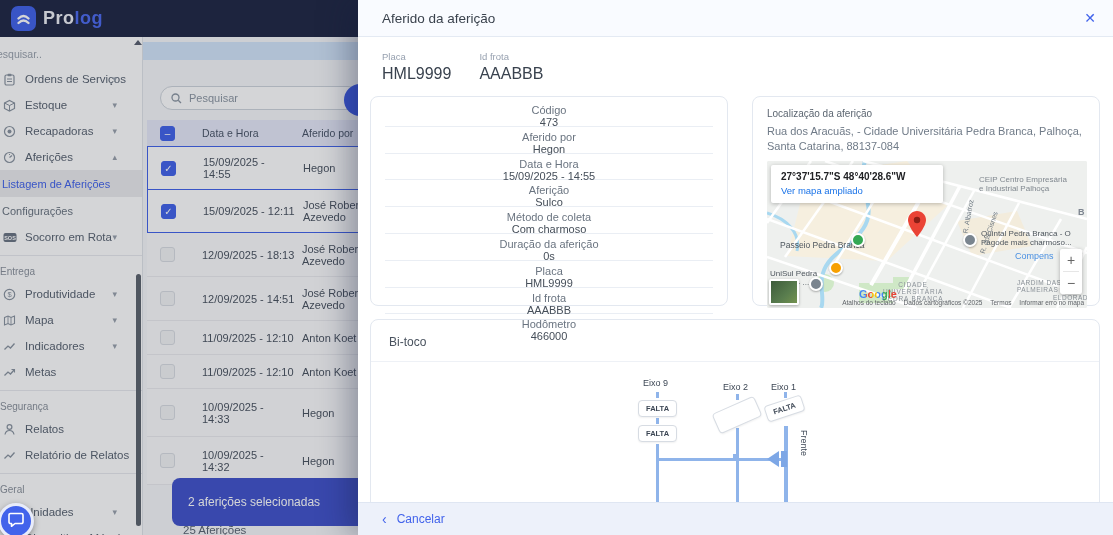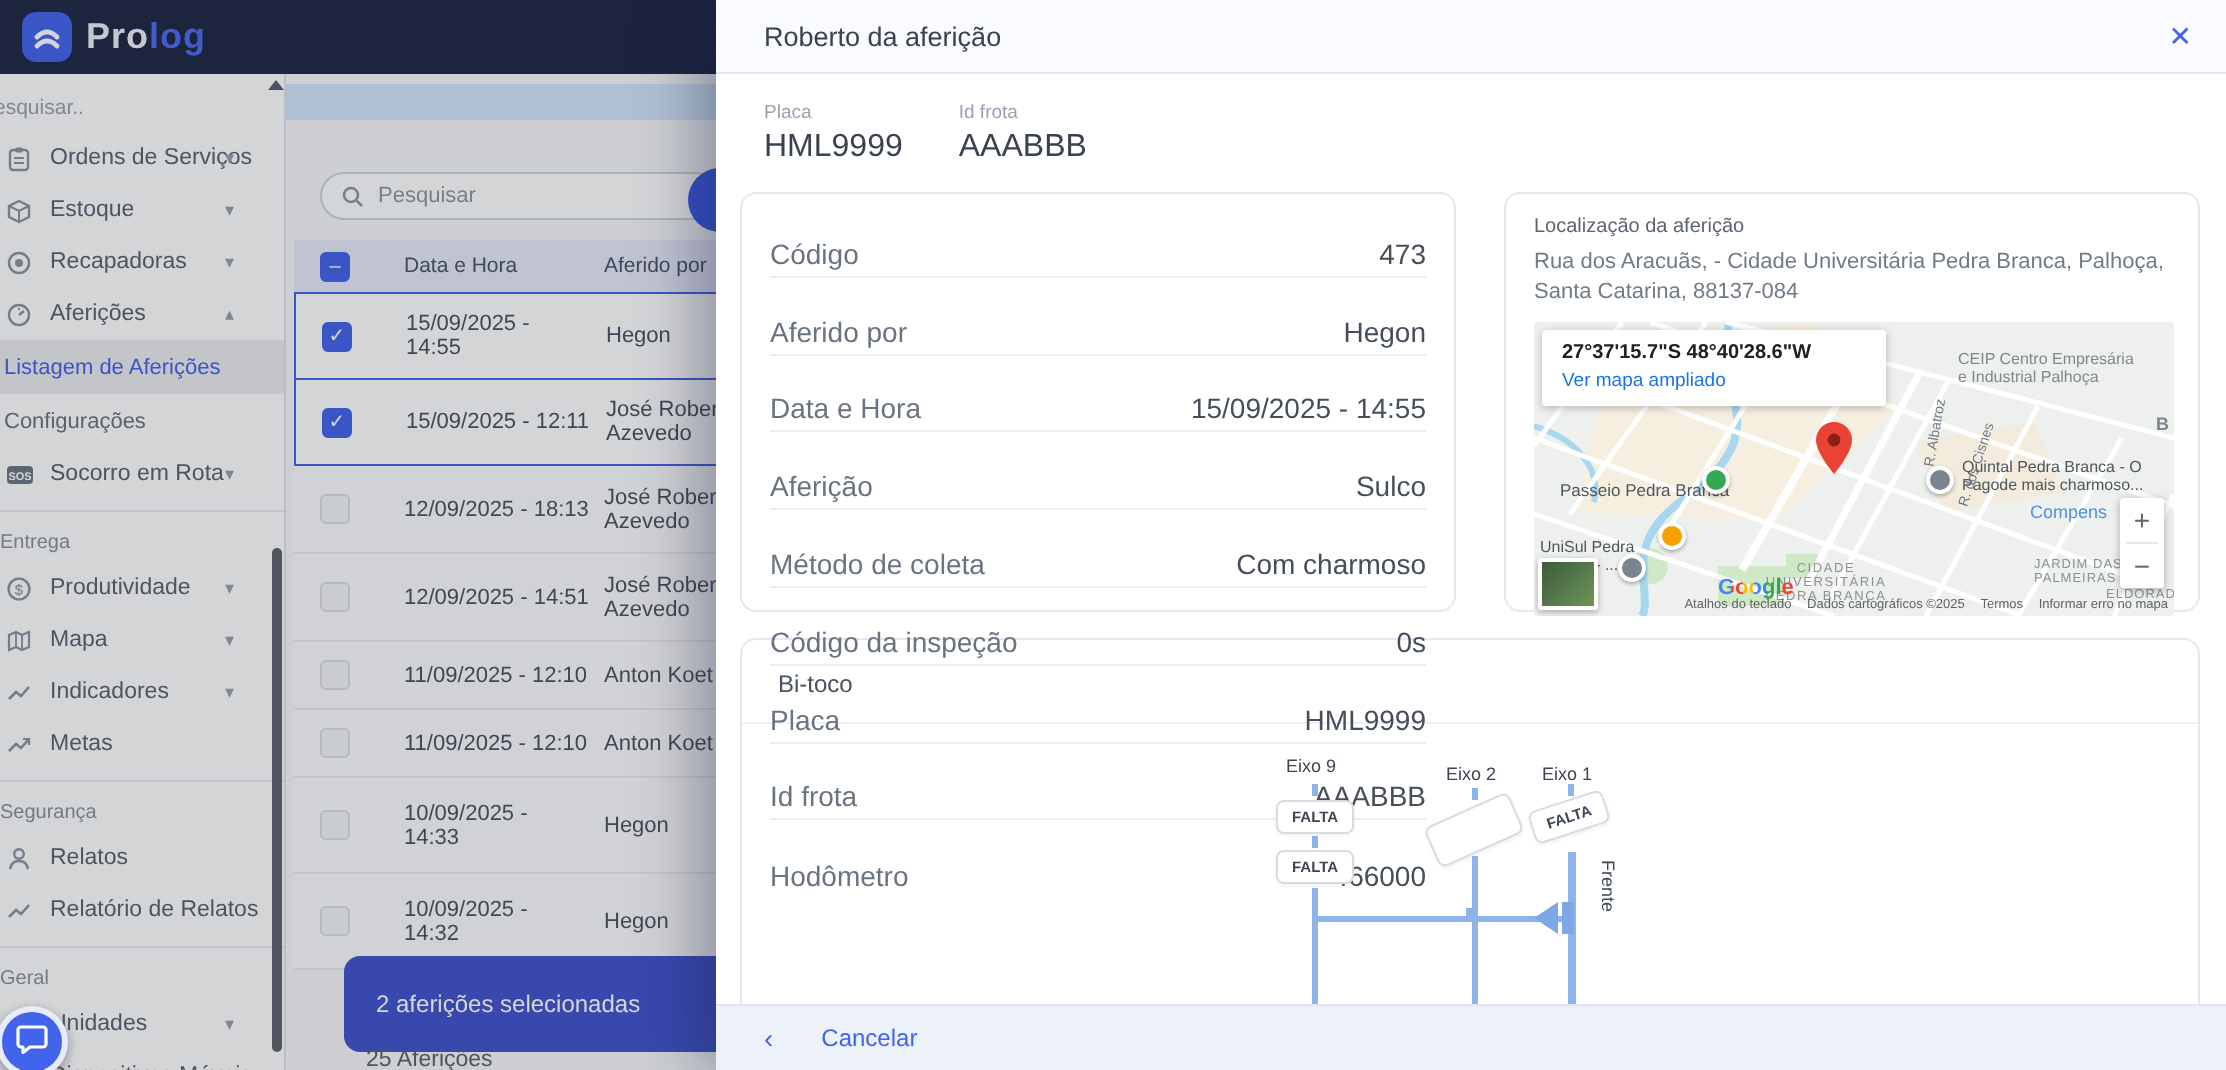--- a/index.html
+++ b/index.html
@@ -62,21 +62,21 @@
   .close-x::before { content:"✕"; }
 
   .modal-body { padding:14px 13px 0 12px; position:relative; }
   .fields { display:flex; gap:28px; padding-left:12px; margin-bottom:13px; }
   .f-label { font-size:9.5px; color:#97a1b0; margin-bottom:3px; }
   .f-value { font-size:16px; color:#39424e; font-weight:500; }
 
   .cards { display:flex; gap:12px; }
   .card { background:#fff; border:1px solid #e3e8f0; border-radius:8px; }
   .card.details { width:370px; height:210px; padding-top:3px; }
-  .d-row { display:flex; justify-content:space-between; align-items:center; height:22.8px; margin:16px 14px; border-bottom:1px solid #eaeef4; font-size:14px; }
+  .d-row { display:flex; justify-content:space-between; align-items:center; height:22.8px; margin:4px 14px; border-bottom:1px solid #eaeef4; font-size:11px;flex-direction:column; }
   .d-row:last-child { border-bottom:none; }
   .d-label { color:#6a7480; }
   .d-value { color:#454e59; }
 
   .card.loc { width:348px; height:210px; padding:11px 14px;margin-left:12px; }
   .loc-title { font-size:10px; color:#5b6570; margin-bottom:5px; }
   .loc-addr { font-size:11px; color:#707b88; line-height:1.35; margin-bottom:7px; }
 
   .map { position:relative; width:320px; height:147px; overflow:hidden; border-radius:2px; background:#eef0ee; font-family:"Liberation Sans",sans-serif; }
   .map svg.base { position:absolute; inset:0; }
@@ -106,21 +106,21 @@
   .falta-chip { position:absolute; background:#fff; border:1px solid #d7dce3; border-radius:4px; font-size:7.5px; font-weight:bold; color:#3c4654; padding:3px 7px; box-shadow:0 1px 2px rgba(0,0,0,.06); z-index:2; }
   .falta-chip.empty { width:46px; height:22px; padding:0; }
   .vline { position:absolute; width:3px; background:#8fb4ea; }
   .hline { position:absolute; height:3px; background:#8fb4ea; }
   .tick { position:absolute; width:3px; height:6px; background:#8fb4ea; }
   .frente { position:absolute; font-size:9px; color:#3c4654; writing-mode:vertical-rl; }
   .truck-arrow { position:absolute; width:0; height:0; border-top:8px solid transparent; border-bottom:8px solid transparent; border-right:12px solid #7da7e6; }
   .truck-bar { position:absolute; width:6px; height:16px; background:#7da7e6; }
 
   .modal-foot { position:absolute; left:0; right:0; bottom:0; height:33px; background:#edf1fa; border-top:1px solid #dfe6f2; display:flex; align-items:center; padding-left:24px; z-index:5; }
-  .cancel-link { color:#4263eb; font-size:12px; cursor:pointer; display:flex; align-items:center; gap:24px; }
+  .cancel-link { color:#4263eb; font-size:12px; cursor:pointer; display:flex; align-items:center; gap:10px; }
   .back-chev::before { content:"‹"; font-size:14px; }
 </style>
 </head>
 <body>
 
 <div class="stage">
 
   <div class="page">
     <div class="navbar">
       <div class="logo-badge">
@@ -388,21 +388,21 @@
 
     <div class="chat-fab">
       <span><svg width="16" height="16" viewBox="0 0 16 16">
             <path d="M2.5 2.5h11a1.5 1.5 0 0 1 1.5 1.5v7a1.5 1.5 0 0 1-1.5 1.5H7l-3.5 2.8v-2.8H2.5A1.5 1.5 0 0 1 1 11V4a1.5 1.5 0 0 1 1.5-1.5Z" fill="none" stroke="#fff" stroke-width="1.6" stroke-linejoin="round"></path>
           </svg></span>
     </div>
   </div>
 
   <div class="modal">
     <div class="modal-head">
-      <span class="modal-title">Roberto da aferição</span>
+      <span class="modal-title">Aferido da aferição</span>
       <span class="close-x"></span>
     </div>
 
     <div class="modal-body">
       <div class="fields">
         <div>
           <div class="f-label">Placa</div>
           <div class="f-value">HML9999</div>
         </div>
         <div>
@@ -427,21 +427,21 @@
             </div>
           <div class="d-row">
               <span class="d-label">Aferição</span>
               <span class="d-value">Sulco</span>
             </div>
           <div class="d-row">
               <span class="d-label">Método de coleta</span>
               <span class="d-value">Com charmoso</span>
             </div>
           <div class="d-row">
-              <span class="d-label">Código da inspeção</span>
+              <span class="d-label">Duração da aferição</span>
               <span class="d-value">0s</span>
             </div>
           <div class="d-row">
               <span class="d-label">Placa</span>
               <span class="d-value">HML9999</span>
             </div>
           <div class="d-row">
               <span class="d-label">Id frota</span>
               <span class="d-value">AAABBB</span>
             </div>

